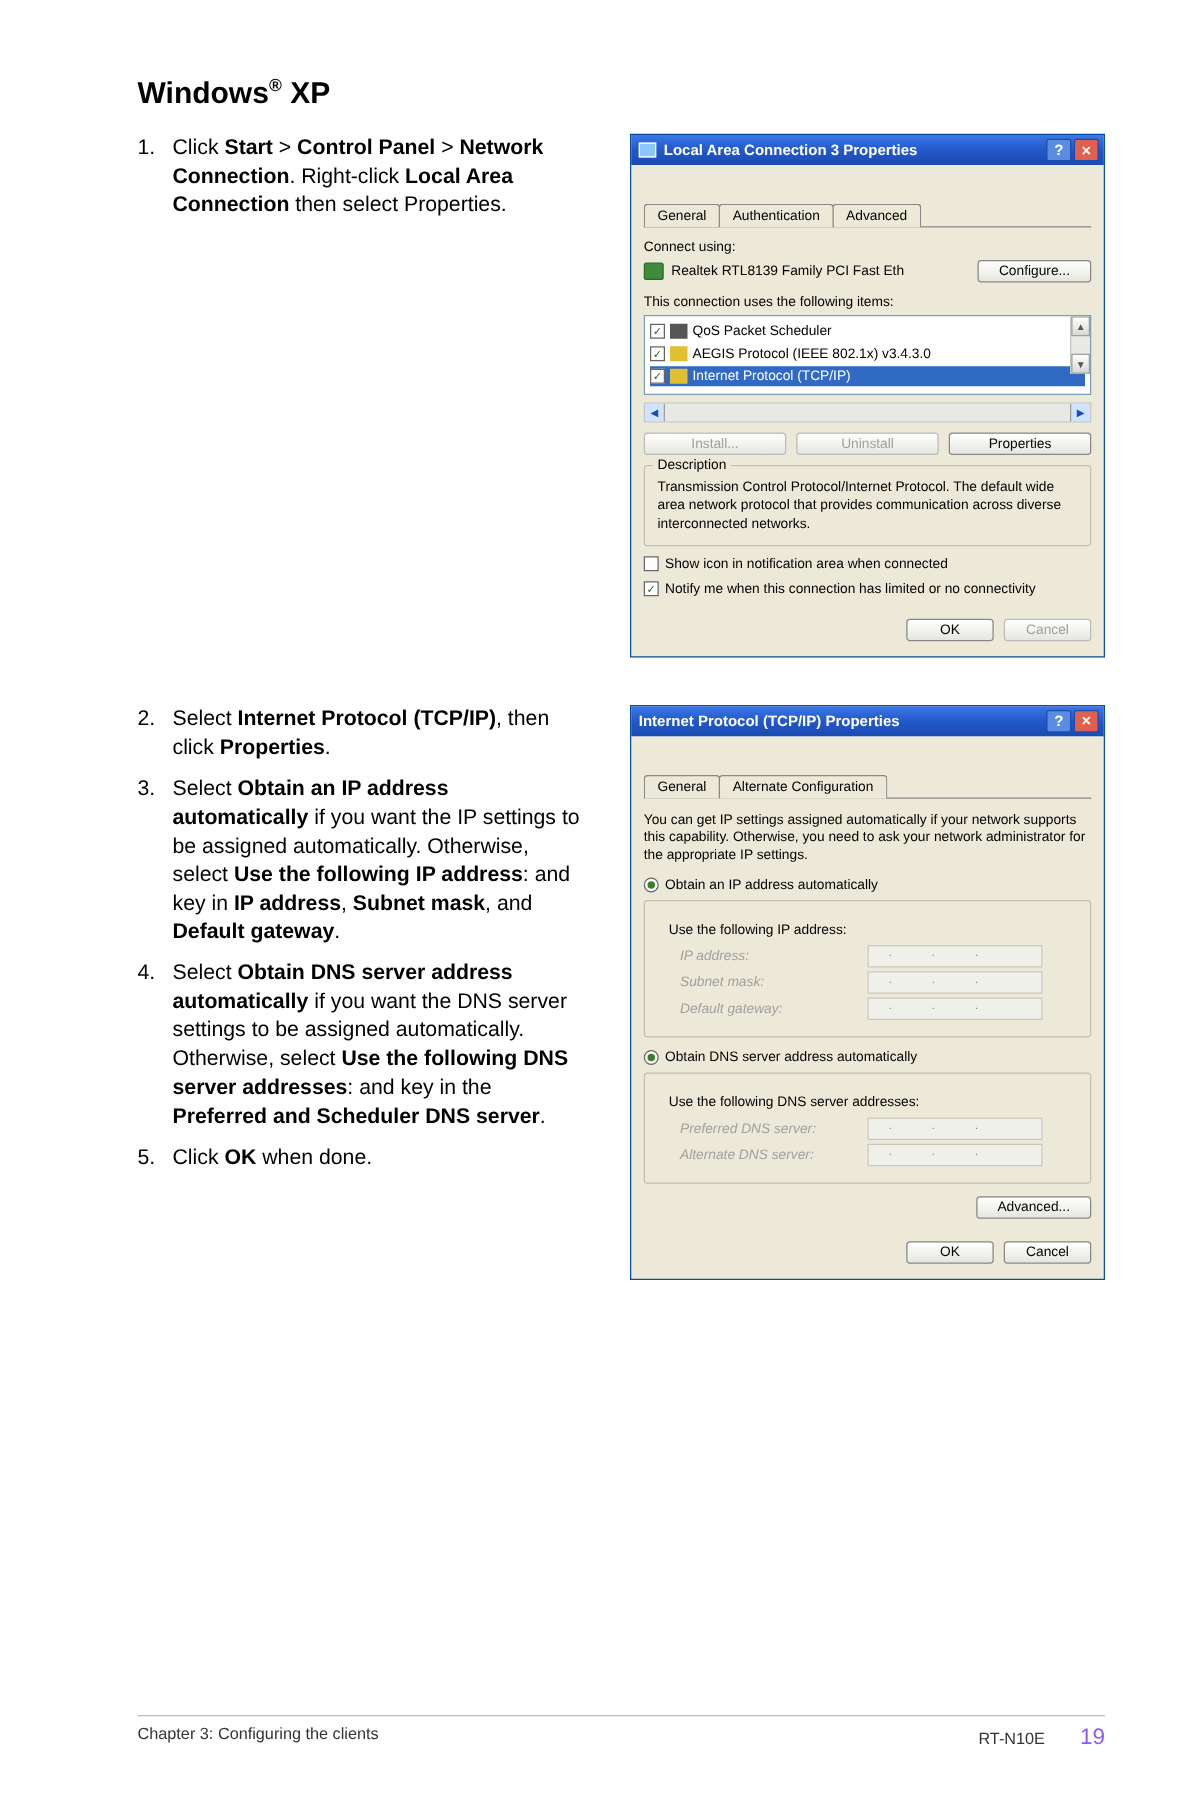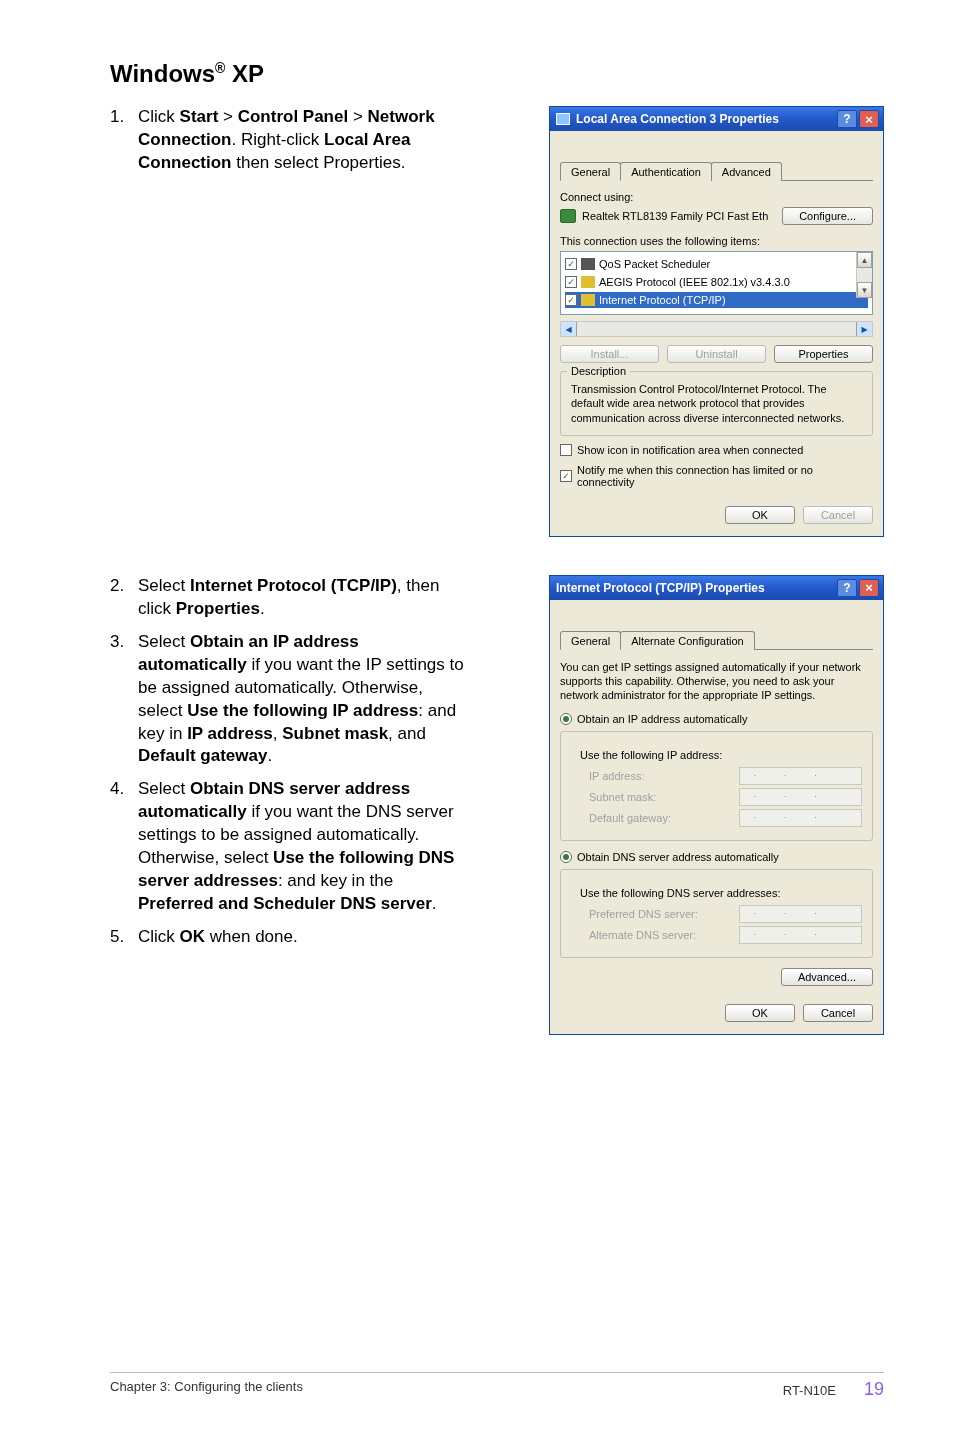--- a/index.html
+++ b/index.html
@@ -9,21 +9,21 @@
   .heading .reg { font-size: 14px; vertical-align: super; }
   .section { display: flex; gap: 24px; margin-bottom: 38px; }
   .left-col { flex: 0 0 360px; font-size: 17px; line-height: 1.35; }
   .right-col { flex: 1; display: flex; justify-content: flex-end; }
   .step { display: flex; margin-bottom: 10px; }
   .step-num { flex: 0 0 28px; }
   .step-body { flex: 1; }
   .b { font-weight: bold; }
 
   
-  .dialog { border: 1px solid #0a4d9e; background: #ece9d8; font-family: Tahoma, Arial, sans-serif; font-size: 11px; width: 335px; }
+  .dialog { border: 1px solid #0a4d9e; background: #ece9d8; font-family: Tahoma, Arial, sans-serif; font-size: 11px; width: 380px; }
   .titlebar { height: 24px; background: linear-gradient(to bottom, #3b78e7, #2358c9 50%, #1a4bb0); color: #fff; display: flex; align-items: center; padding: 0 4px 0 6px; font-weight: bold; font-size: 12px; }
   .titlebar .title-text { flex: 1; white-space: nowrap; overflow: hidden; }
   .titlebar .tbtn { width: 20px; height: 18px; margin-left: 2px; display: flex; align-items: center; justify-content: center; border: 1px solid #1a4bb0; border-radius: 2px; font-weight: bold; font-size: 12px; }
   .tbtn.help { background: #5a8de0; color: #fff; }
   .tbtn.close { background: #e06050; color: #fff; font-size: 13px; }
   .body { padding: 8px 10px 12px; }
   .tabs { display: flex; border-bottom: 1px solid #888; margin-bottom: 10px; margin-top: 22px; }
   .tab { padding: 3px 10px 2px; border: 1px solid #888; border-bottom: none; background: #ece9d8; margin-right: -1px; border-radius: 3px 3px 0 0; position: relative; top: 1px; }
   .tab.active { background: #ece9d8; border-bottom: 1px solid #ece9d8; z-index: 2; }
 
@@ -59,21 +59,21 @@
   .chk-row .cb.on::after { content: "✓"; }
 
   .btn-row { display: flex; justify-content: flex-end; gap: 8px; margin-top: 18px; }
 
   
   .info-p { line-height: 1.3; margin-bottom: 10px; }
   .radio-row { display: flex; align-items: center; margin: 4px 0; }
   .radio-row .rd { width: 12px; height: 12px; border: 1px solid #666; border-radius: 50%; margin-right: 5px; background: #fff; display: flex; align-items: center; justify-content: center; }
   .radio-row .rd.on::after { content: ""; width: 6px; height: 6px; background: #3a7d2e; border-radius: 50%; display: block; }
   .ip-field-row { display: flex; align-items: center; margin: 3px 0 3px 18px; color: #a0a0a0; }
-  .ip-field-row .label { flex: 0 0 150px; }
+  .ip-field-row .label { flex: 0 0 150px; font-style: italic; }
   .ip-input { width: 140px; height: 18px; border: 1px solid #c8c8c0; background: #f0f0ea; display: flex; }
   .ip-input .dot { flex: 1; text-align: center; color: #888; font-size: 9px; border-right: 0; }
   .fs { border: 1px solid #c0c0b8; border-radius: 3px; padding: 4px 10px 10px; margin-top: 6px; }
   .fs .legend-r { position: relative; top: -11px; background: #ece9d8; padding: 0 4px; display: inline-block; margin-top: 24px; }
   .adv-row { display: flex; justify-content: flex-end; margin-top: 10px; }
 
   .footer { position: absolute; bottom: 38px; left: 110px; right: 70px; border-top: 1px solid #bbb; padding-top: 6px; display: flex; justify-content: space-between; font-size: 13px; color: #333; }
   .footer .pnum { font-size: 18px; color: #8b5cf6; margin-left: 10px; }
   .footer-right { display: flex; align-items: baseline; gap: 18px; }
 </style>

